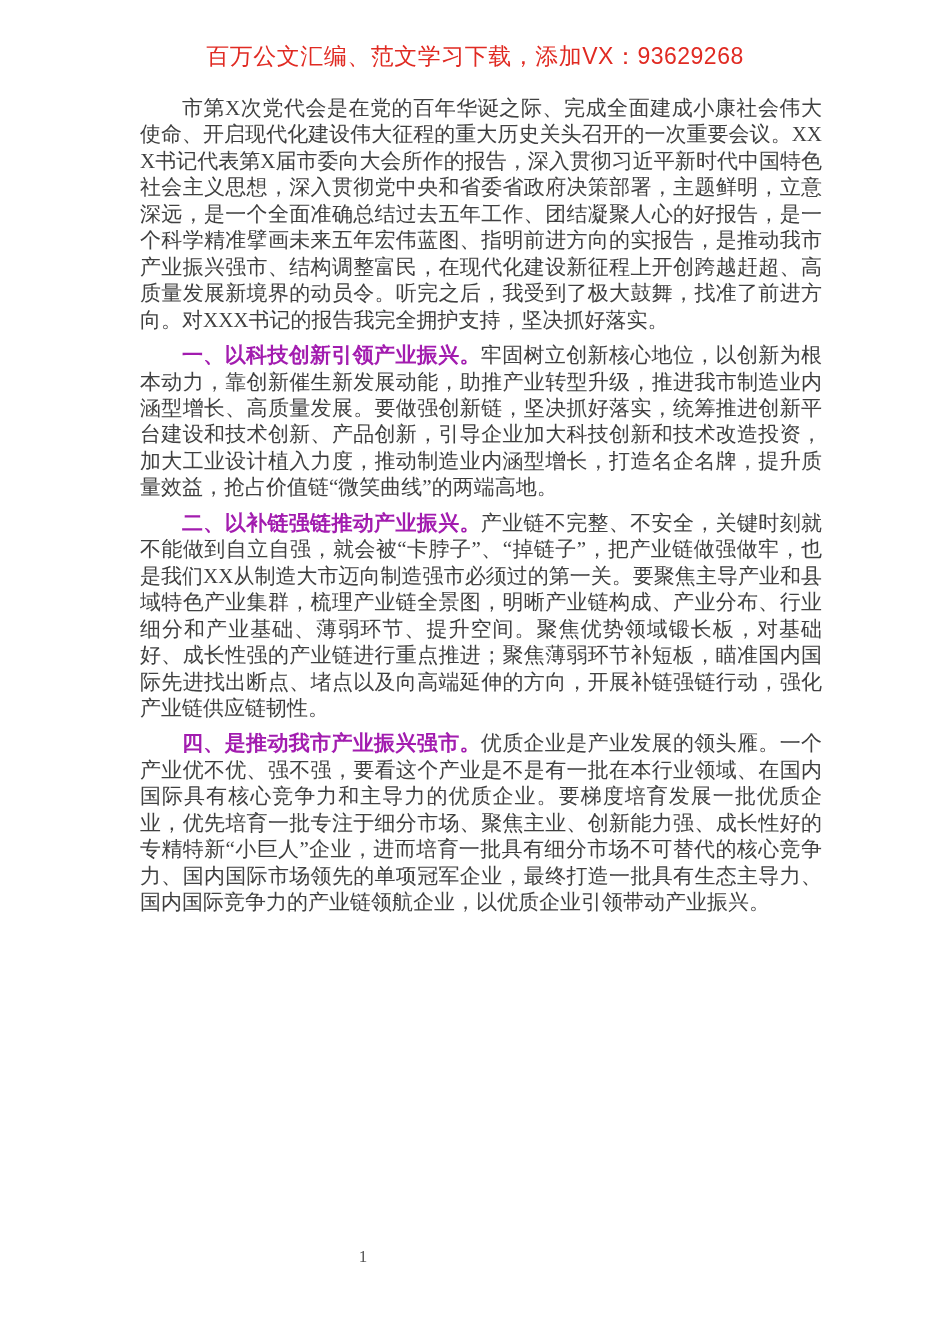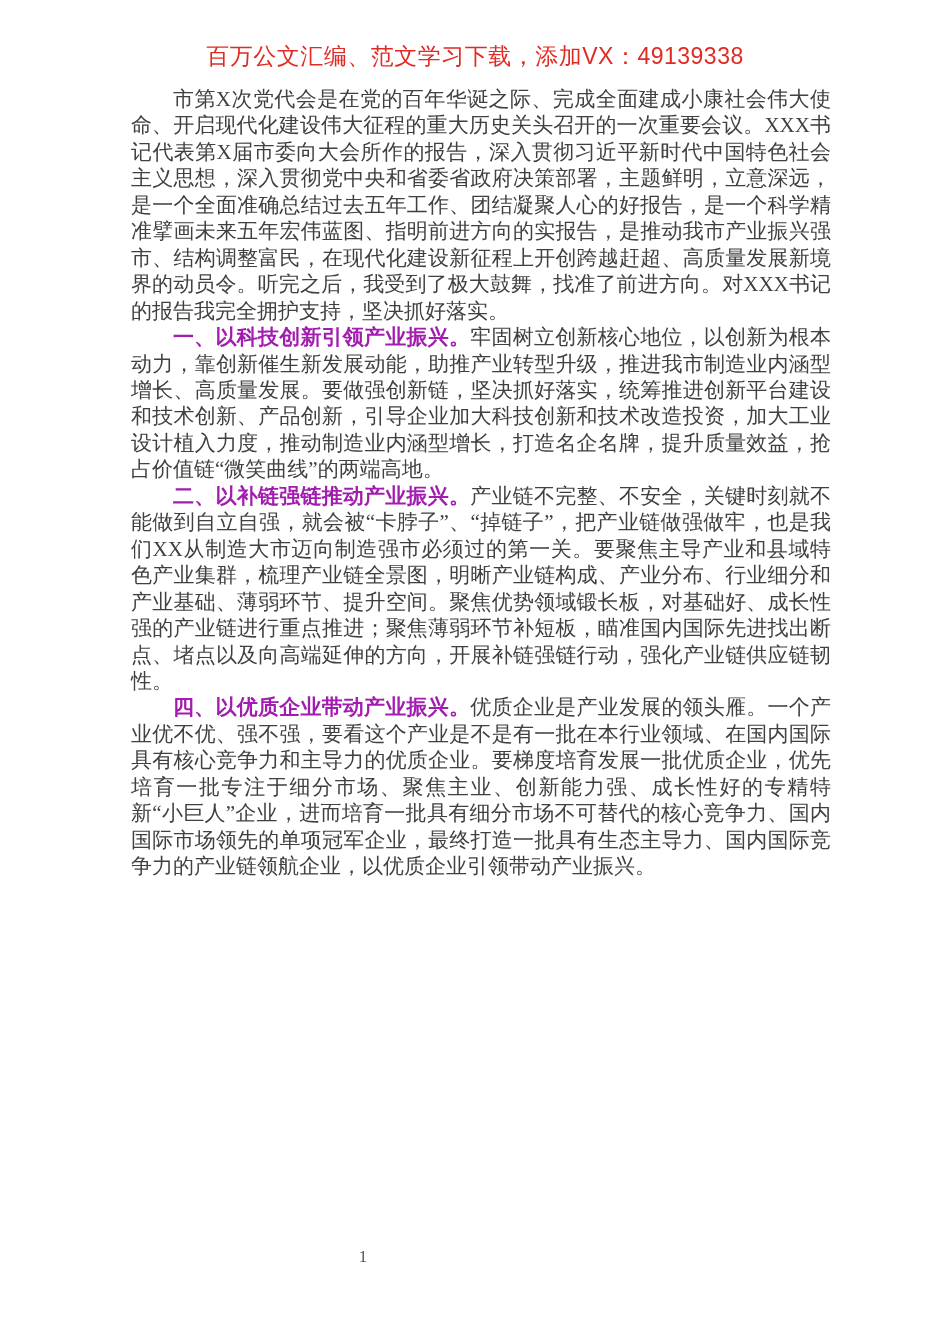--- a/index.html
+++ b/index.html
@@ -32,21 +32,21 @@
     top: 86px;
     left: 131px;
     width: 700px;
     font-size: 21px;
     line-height: 26.45px;
     color: #404040;
     text-align: justify;
     text-justify: inter-ideograph;
   }
   .doc p {
-    margin: 0;
+    margin: 9px;
     padding: 0;
     text-indent: 2em;
     word-break: break-all;
   }
   .doc .lead {
     font-weight: bold;
     color: #a21caf;
   }
   .pagenum {
     position: absolute;
@@ -57,31 +57,31 @@
     font-size: 17px;
     line-height: 22px;
     color: #555555;
   }
 </style>
 </head>
 <body>
 
 <div class="page">
 
-  <div class="promo">百万公文汇编、范文学习下载，添加VX：49139338</div>
+  <div class="promo">百万公文汇编、范文学习下载，添加VX：93629268</div>
 
   <div class="doc">
 
     <p><span class="lead"></span><span>市第X次党代会是在党的百年华诞之际、完成全面建成小康社会伟大使命、开启现代化建设伟大征程的重大历史关头召开的一次重要会议。XXX书记代表第X届市委向大会所作的报告，深入贯彻习近平新时代中国特色社会主义思想，深入贯彻党中央和省委省政府决策部署，主题鲜明，立意深远，是一个全面准确总结过去五年工作、团结凝聚人心的好报告，是一个科学精准擘画未来五年宏伟蓝图、指明前进方向的实报告，是推动我市产业振兴强市、结构调整富民，在现代化建设新征程上开创跨越赶超、高质量发展新境界的动员令。听完之后，我受到了极大鼓舞，找准了前进方向。对XXX书记的报告我完全拥护支持，坚决抓好落实。</span></p>
 
 
     <p><span class="lead">一、以科技创新引领产业振兴。</span><span>牢固树立创新核心地位，以创新为根本动力，靠创新催生新发展动能，助推产业转型升级，推进我市制造业内涵型增长、高质量发展。要做强创新链，坚决抓好落实，统筹推进创新平台建设和技术创新、产品创新，引导企业加大科技创新和技术改造投资，加大工业设计植入力度，推动制造业内涵型增长，打造名企名牌，提升质量效益，抢占价值链“微笑曲线”的两端高地。</span></p>
 
     <p><span class="lead">二、以补链强链推动产业振兴。</span><span>产业链不完整、不安全，关键时刻就不能做到自立自强，就会被“卡脖子”、“掉链子”，把产业链做强做牢，也是我们XX从制造大市迈向制造强市必须过的第一关。要聚焦主导产业和县域特色产业集群，梳理产业链全景图，明晰产业链构成、产业分布、行业细分和产业基础、薄弱环节、提升空间。聚焦优势领域锻长板，对基础好、成长性强的产业链进行重点推进；聚焦薄弱环节补短板，瞄准国内国际先进找出断点、堵点以及向高端延伸的方向，开展补链强链行动，强化产业链供应链韧性。</span></p>
 
 
-    <p><span class="lead">四、以优质企业带动产业振兴。</span><span>优质企业是产业发展的领头雁。一个产业优不优、强不强，要看这个产业是不是有一批在本行业领域、在国内国际具有核心竞争力和主导力的优质企业。要梯度培育发展一批优质企业，优先培育一批专注于细分市场、聚焦主业、创新能力强、成长性好的专精特新“小巨人”企业，进而培育一批具有细分市场不可替代的核心竞争力、国内国际市场领先的单项冠军企业，最终打造一批具有生态主导力、国内国际竞争力的产业链领航企业，以优质企业引领带动产业振兴。</span></p>
+    <p><span class="lead">四、是推动我市产业振兴强市。</span><span>优质企业是产业发展的领头雁。一个产业优不优、强不强，要看这个产业是不是有一批在本行业领域、在国内国际具有核心竞争力和主导力的优质企业。要梯度培育发展一批优质企业，优先培育一批专注于细分市场、聚焦主业、创新能力强、成长性好的专精特新“小巨人”企业，进而培育一批具有细分市场不可替代的核心竞争力、国内国际市场领先的单项冠军企业，最终打造一批具有生态主导力、国内国际竞争力的产业链领航企业，以优质企业引领带动产业振兴。</span></p>
 
   </div>
 
   <div class="pagenum">1</div>
 
 </div>
 
 </body></html>

